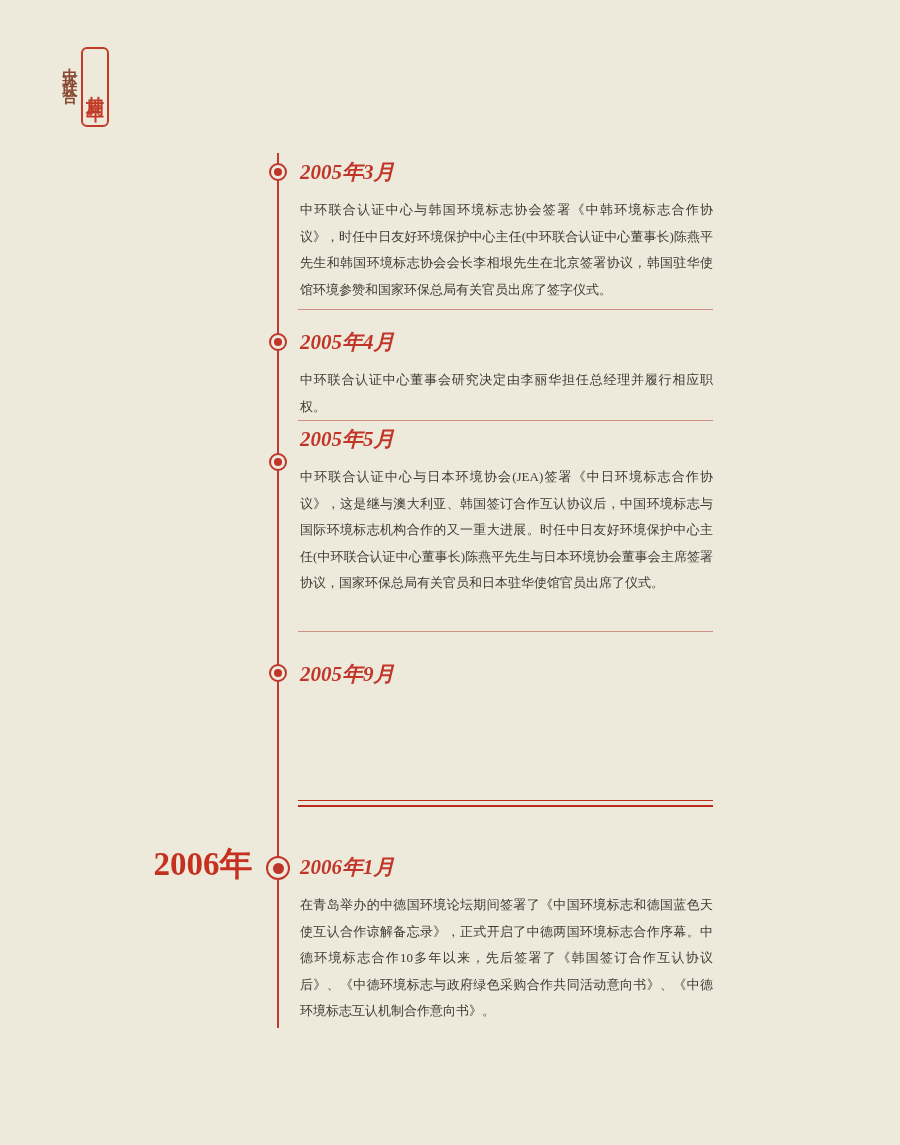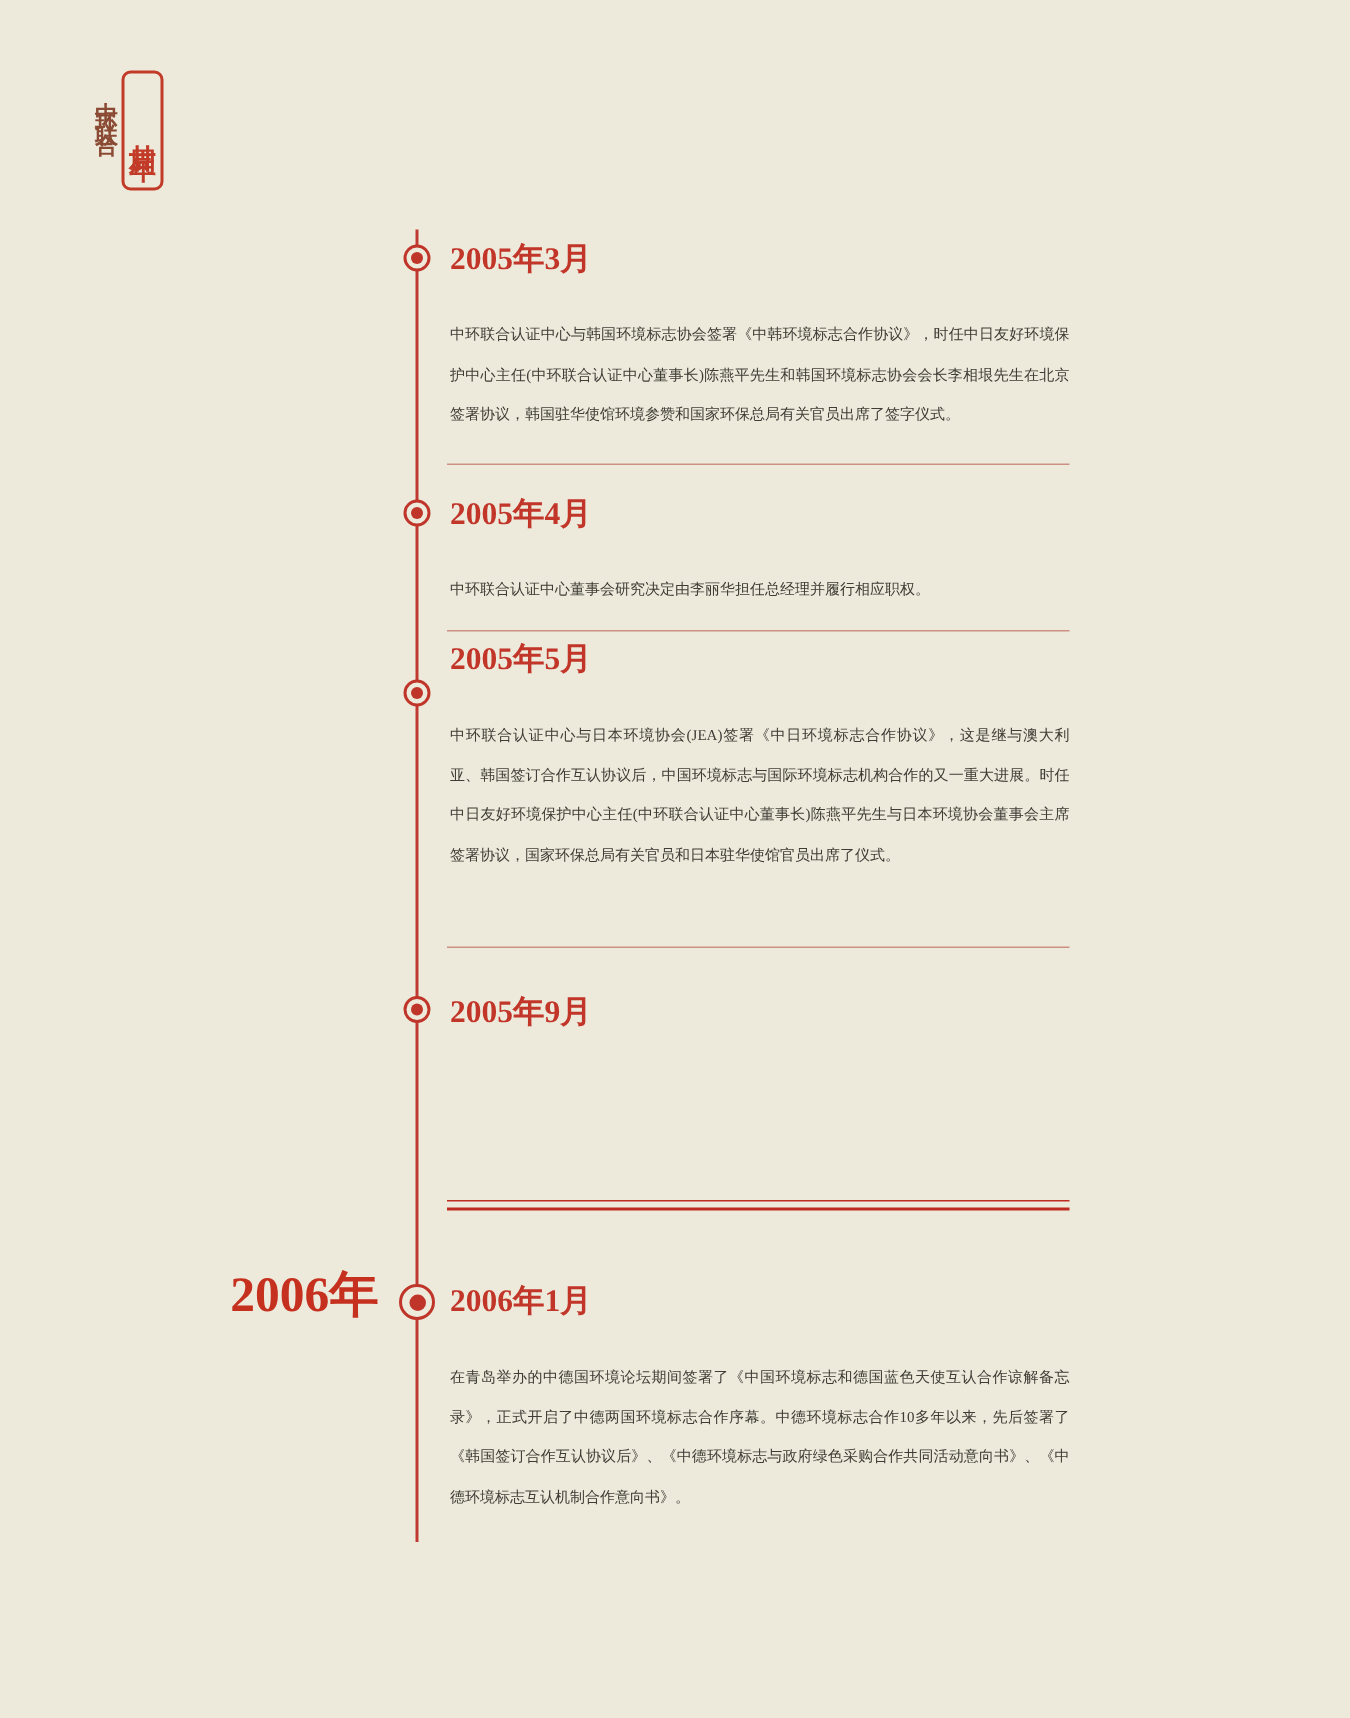--- a/index.html
+++ b/index.html
@@ -87,24 +87,25 @@
   .entry {
     position: absolute;
     left: 300px;
     width: 413px;
   }
   .entry-date {
     font-size: 21px;
     font-weight: bold;
     color: #c23529;
     line-height: 1.2;
+    font-style: italic;
   }
   .entry-body {
-    margin-top: 26px;
-    font-size: 10px;
+    margin-top: 12px;
+    font-size: 13px;
     line-height: 26.5px;
     color: #3f3b35;
     text-align: justify;
   }
 
   
   .divider {
     position: absolute;
     left: 298px;
     width: 415px;

